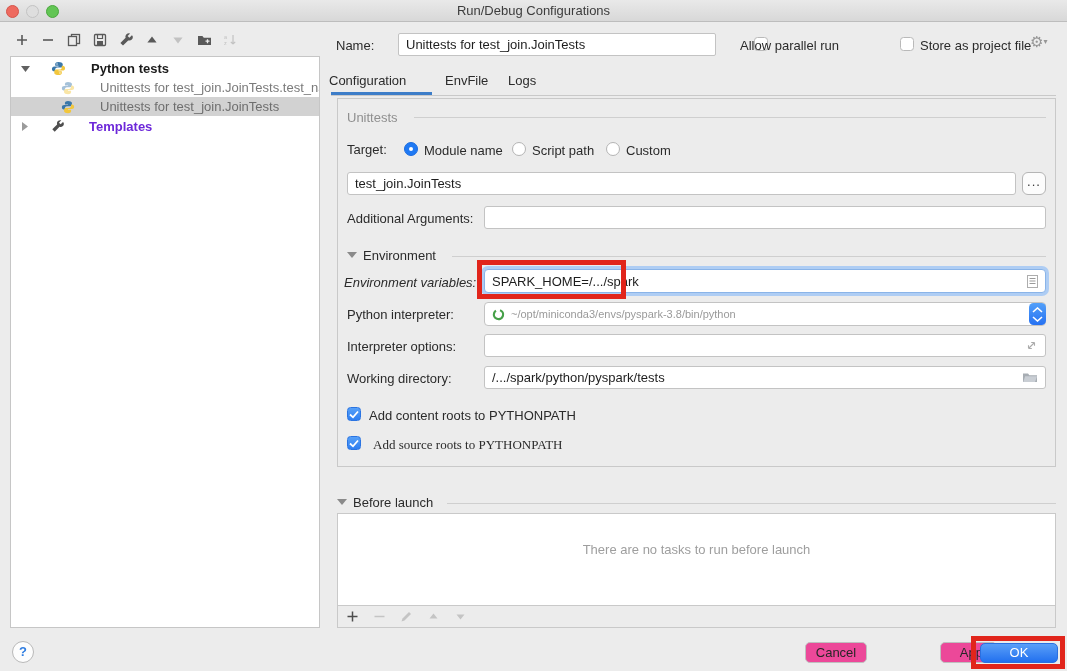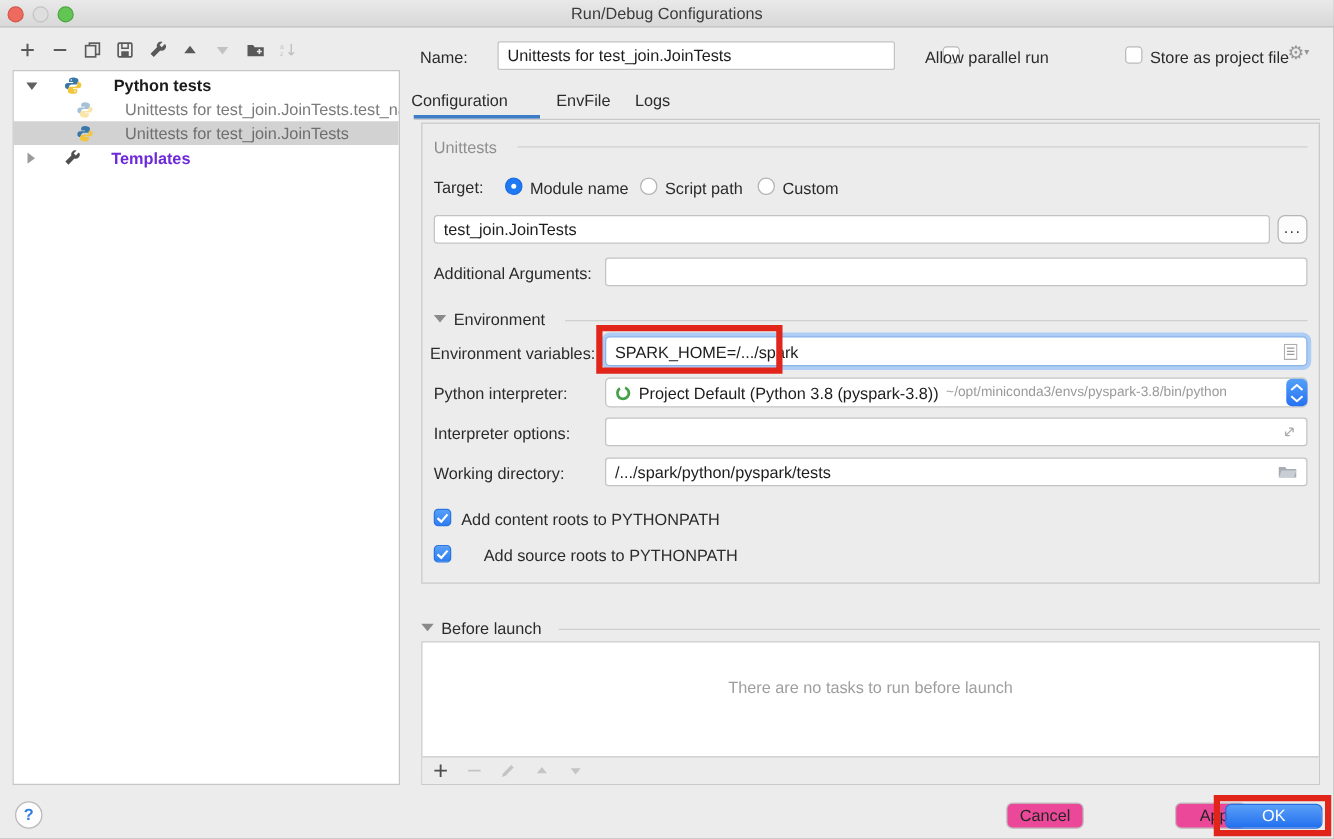--- a/index.html
+++ b/index.html
@@ -97,21 +97,21 @@
   #addargs-label { left:347px; top:211px; }
   #addargs-field { left:484px; top:206px; width:562px; height:23px; }
 
   
   .sect-tri { position:absolute; width:0; height:0; border-left:5px solid transparent;
     border-right:5px solid transparent; border-top:6px solid #8a8a8a; }
   #env-tri { left:347px; top:252px; }
   #env-label { left:363px; top:248px; }
   #env-line { left:452px; top:256px; width:594px; }
 
-  #envvars-label { left:344px; top:275px; }
+  #envvars-label { left:344px; top:275px;font-style:italic; }
   #envvars-field { left:484px; top:269px; width:562px; height:24px;
     border:1px solid #8ab4e8; border-radius:4px; box-shadow:0 0 0 3px #aecdf4; }
   #envvars-field .spacer { flex:1; }
 
   #interp-label { left:347px; top:307px; }
   #interp-field { left:484px; top:302px; width:562px; height:24px; border-radius:4px; padding-right:22px; }
   #interp-field .iname { margin-left:6px; }
   #interp-field .ipath { margin-left:6px; color:#9a9a9a; font-size:11px; overflow:hidden; }
   #interp-stepper { position:absolute; left:1029px; top:303px; width:17px; height:22px;
     background:linear-gradient(#53a0f9,#2671f2); border-radius:4.5px;
@@ -119,21 +119,21 @@
 
   #opts-label { left:347px; top:339px; }
   #opts-field { left:484px; top:334px; width:562px; height:23px; }
   #workdir-label { left:371px; top:371px; left:347px; }
   #workdir-field { left:484px; top:366px; width:562px; height:23px; }
   .field .righticon { margin-left:auto; display:inline-flex; flex:none; }
 
   #cb-content { left:347px; top:407px; }
   #cb-content-label { left:369px; top:408px; }
   #cb-source { left:347px; top:436px; }
-  #cb-source-label { left:387px; top:437px; }
+  #cb-source-label { left:373px; top:437px;font-family:Liberation Serif, serif; }
 
   
   #bl-tri { left:337px; top:499px; }
   #bl-label { left:353px; top:495px; }
   #bl-line { left:447px; top:503px; width:609px; }
   #bl-box { position:absolute; left:337px; top:513px; width:719px; height:115px;
     background:#fff; border:1px solid #c9c9c9; }
   #bl-empty { position:absolute; left:0; right:0; top:28px; text-align:center; color:#9e9e9e; }
   #bl-strip { position:absolute; left:0; right:0; bottom:0; height:22px; background:#ececec;
     border-top:1px solid #c9c9c9; display:flex; align-items:center; gap:11px; padding-left:6px; }
@@ -316,21 +316,20 @@
       </span>
   </div>
 
   <div class="lbl" id="interp-label">Python interpreter:</div>
   <div class="field" id="interp-field">
     <span style="display:inline-flex;">
       <svg width="13" height="13" viewBox="0 0 13 13">
           <circle cx="6.5" cy="6.5" r="4.6" fill="none" stroke="#46a048" stroke-width="2.2" stroke-dasharray="24 6" transform="rotate(-70 6.5 6.5)"></circle>
         </svg>
       </span>
-    <span class="iname">Project Default (Python 3.8 (pyspark-3.8))</span>
     <span class="ipath">~/opt/miniconda3/envs/pyspark-3.8/bin/python</span>
   </div>
   <div id="interp-stepper">
     <svg width="11" height="6" viewBox="0 0 11 6">
         <path d="M1 5l4.5-4L10 5" stroke="#fff" stroke-width="1.6" fill="none"></path>
       </svg>
     <svg width="11" height="6" viewBox="0 0 11 6">
         <path d="M1 1l4.5 4L10 1" stroke="#fff" stroke-width="1.6" fill="none"></path>
       </svg>
   </div>

